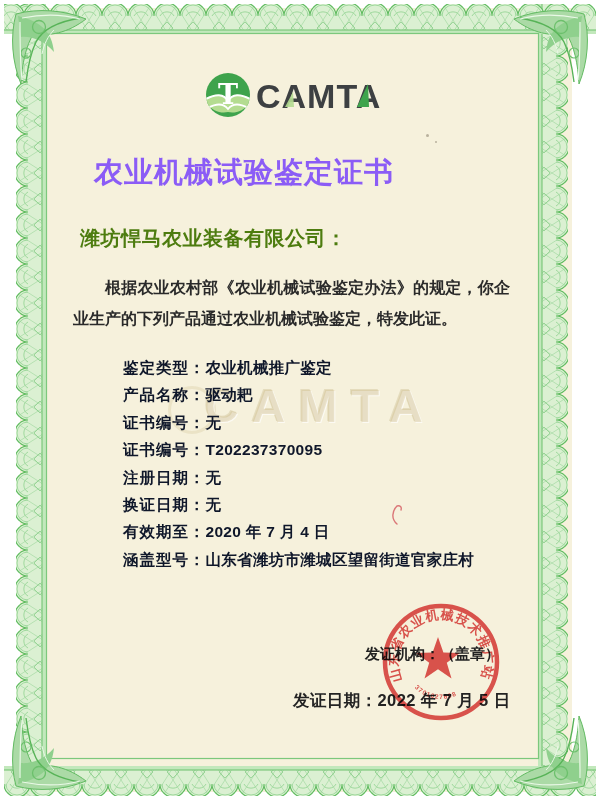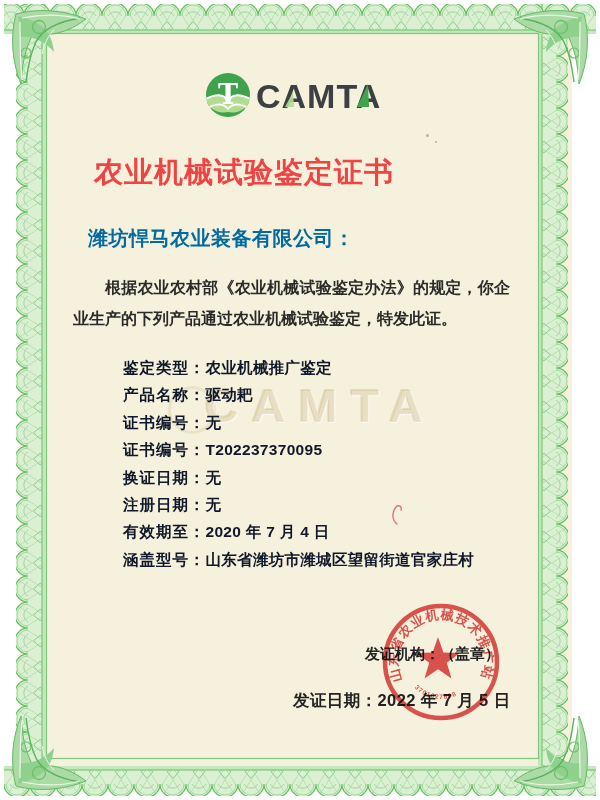--- a/index.html
+++ b/index.html
@@ -24,26 +24,26 @@
     border:3px solid rgba(209,194,148,0.30);border-radius:50%;
   }
 
   .content{position:absolute;z-index:2;left:0;top:0;width:600px;height:800px;}
 
   .logo-svg{position:absolute;left:200px;top:70px;}
 
   .cert-title{
     position:absolute;left:0;top:153px;width:488px;text-align:center;
     font-family:"DejaVu Serif","Liberation Serif",serif;
-    font-weight:bold;font-size:29px;letter-spacing:1px;color:#ef4444;
+    font-weight:bold;font-size:29px;letter-spacing:1px;color:#8b5cf6;
   }
 
   .addressee{
-    position:absolute;left:88px;top:225px;
-    font-weight:bold;font-size:20px;color:#0369a1;letter-spacing:0.5px;
+    position:absolute;left:80px;top:225px;
+    font-weight:bold;font-size:20px;color:#4d7c0f;letter-spacing:0.5px;
   }
 
   .body-par{
     position:absolute;left:73px;top:272px;width:437px;
     font-weight:bold;font-size:16px;line-height:31px;color:#2a2a2a;
     text-indent:32px;word-break:break-all;text-align:justify;
   }
 
   .fields{position:absolute;left:123px;top:354px;}
   .field-row{height:27.4px;line-height:27.4px;font-weight:bold;font-size:15.5px;color:#0f172a;letter-spacing:0.3px;white-space:nowrap;}
@@ -138,22 +138,22 @@
 
   <div class="addressee">潍坊悍马农业装备有限公司：</div>
 
   <div class="body-par">根据农业农村部《农业机械试验鉴定办法》的规定，你企业生产的下列产品通过农业机械试验鉴定，特发此证。</div>
 
   <div class="fields">
     <div class="field-row"><span class="lbl">鉴定类型：</span><span>农业机械推广鉴定</span></div>
     <div class="field-row"><span class="lbl">产品名称：</span><span>驱动耙</span></div>
     <div class="field-row"><span class="lbl">证书编号：</span><span>无</span></div>
     <div class="field-row"><span class="lbl">证书编号：</span><span>T202237370095</span></div>
+    <div class="field-row"><span class="lbl">注册日期：</span><span>无</span></div>
     <div class="field-row"><span class="lbl">换证日期：</span><span>无</span></div>
-    <div class="field-row"><span class="lbl">注册日期：</span><span>无</span></div>
     <div class="field-row"><span class="lbl">有效期至：</span><span>2020 年 7 月 4 日</span></div>
     <div class="field-row"><span class="lbl">涵盖型号：</span><span>山东省潍坊市潍城区望留街道官家庄村</span></div>
   </div>
 
   <div class="issuer-line"><span>发证机构：</span><span>（盖章）</span></div>
 
   <div class="date-line"><span>发证日期：</span><span>2022 年 7 月 5 日</span></div>
 
   <div class="speck" style="left:426px;top:134px"></div>
   <div class="speck" style="left:435px;top:141px;width:2px;height:2px"></div>

